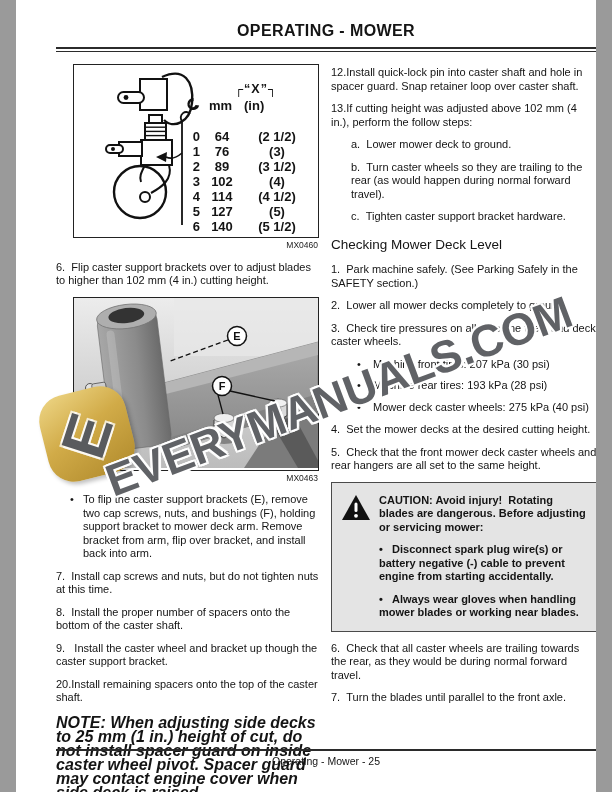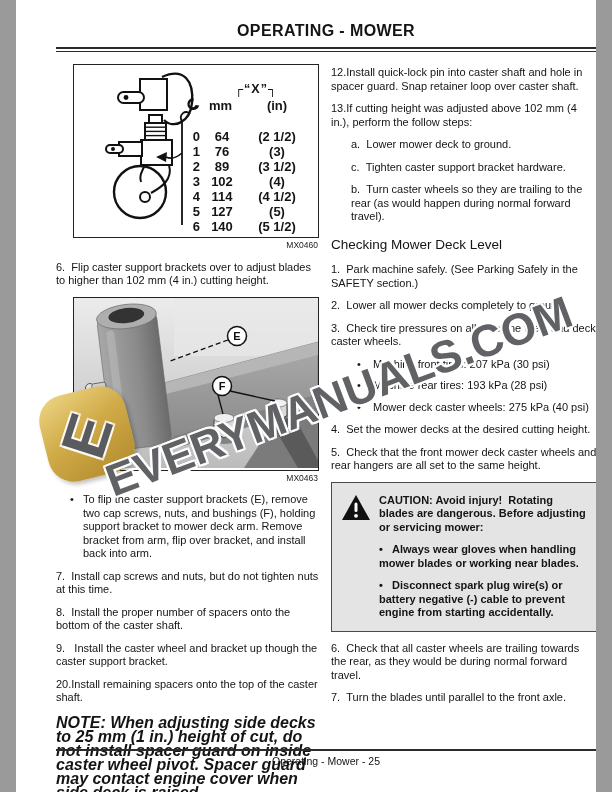--- a/index.html
+++ b/index.html
@@ -34,21 +34,21 @@
   .mtable .xbracket{display:block;margin-left:20px;width:100px;text-align:center;
         font-size:12.5px;letter-spacing:1px;}
   .mrow{display:grid;grid-template-columns:14px 34px 66px;column-gap:5px;
         font-size:13px;line-height:15px;}
   .mrow .c-n{text-align:right;}
   .mrow .c-mm{text-align:center;}
   .mrow .c-in{text-align:center;}
   .mhead{display:grid;grid-template-columns:18px 30px 66px;column-gap:5px;
         font-size:13px;line-height:16px;align-items:center;margin-bottom:14px;}
   .mhead .c-mm{text-align:left;}
-  .mhead .c-in{text-align:center;}
+  .mhead .c-in{}
   
   .caution-box{display:flex;gap:8px;border:1px solid #4a4a4a;background:#e4e4e4;
         padding:11px 10px 11px 9px;margin:4px 0 10px 0;}
   .caution-text{font-weight:bold;font-size:11px;line-height:13.5px;}
   .caution-text p{margin:0 0 9px 0;}
   .caution-text p:last-child{margin-bottom:0;}
   .cb{position:relative;padding-left:0;}
   .cb::before{content:"\2022\00a0\00a0\00a0";}
   
   .footer-rule{position:absolute;left:40px;top:749px;width:540px;border-top:2px solid #2b2b2b;}
@@ -237,22 +237,22 @@
     <p>9.&nbsp;&nbsp;&nbsp;Install the caster wheel and bracket up though the caster support bracket.</p>
     <p>20.Install remaining spacers onto the top of the caster shaft.</p>
     <p class="note">NOTE: When adjusting side decks to 25 mm (1 in.) height of cut, do not install spacer guard on inside caster wheel pivot. Spacer guard may contact engine cover when side deck is raised.</p>
     <p>11.Install the spacer guard with open end facing forward (as shown).</p>
   </div>
 
   <div class="col col-right">
     <p>12.Install quick-lock pin into caster shaft and hole in spacer guard. Snap retainer loop over caster shaft.</p>
     <p>13.If cutting height was adjusted above 102 mm (4 in.), perform the follow steps:</p>
     <p class="indent1">a.&nbsp;&nbsp;Lower mower deck to ground.</p>
+    <p class="indent1">b.&nbsp;&nbsp;Turn caster wheels so they are trailing to the rear (as would happen during normal forward travel).</p>
     <p class="indent1">c.&nbsp;&nbsp;Tighten caster support bracket hardware.</p>
-    <p class="indent1">b.&nbsp;&nbsp;Turn caster wheels so they are trailing to the rear (as would happen during normal forward travel).</p>
 
     <div class="section-heading">Checking Mower Deck Level</div>
 
     <p>1.&nbsp;&nbsp;Park machine safely. (See Parking Safely in the SAFETY section.)</p>
     <p>2.&nbsp;&nbsp;Lower all mower decks completely to ground.</p>
     <p>3.&nbsp;&nbsp;Check tire pressures on all machine tires, and deck caster wheels.</p>
     <p class="bullet-item">Machine front tires: 207 kPa (30 psi)</p>
     <p class="bullet-item">Machine rear tires: 193 kPa (28 psi)</p>
     <p class="bullet-item">Mower deck caster wheels: 275 kPa (40 psi)</p>
     <p style="margin-top:9px;">4.&nbsp;&nbsp;Set the mower decks at the desired cutting height.</p>
@@ -261,22 +261,22 @@
     <div class="caution-box">
       <span style="flex:0 0 auto;">
         <svg width="30" height="27" viewBox="0 0 30 27">
           <polygon points="15,1 29,26 1,26" fill="#111"></polygon>
           <rect x="13.5" y="8.5" width="3" height="9.5" rx="1.5" fill="#fff"></rect>
           <circle cx="15" cy="21.8" r="1.9" fill="#fff"></circle>
         </svg>
       </span>
       <div class="caution-text">
         <p>CAUTION: Avoid injury!&nbsp; Rotating blades are dangerous. Before adjusting or servicing mower:</p>
+        <p class="cb">Disconnect spark plug wire(s) or battery negative (-) cable to prevent engine from starting accidentally.</p>
         <p class="cb">Always wear gloves when handling mower blades or working near blades.</p>
-        <p class="cb">Disconnect spark plug wire(s) or battery negative (-) cable to prevent engine from starting accidentally.</p>
       </div>
     </div>
 
     <p>6.&nbsp;&nbsp;Check that all caster wheels are trailing towards the rear, as they would be during normal forward travel.</p>
     <p>7.&nbsp;&nbsp;Turn the blades until parallel to the front axle.</p>
   </div>
 
   <div class="watermark-logo">
     <span class="logo-e">E</span>
   </div>

